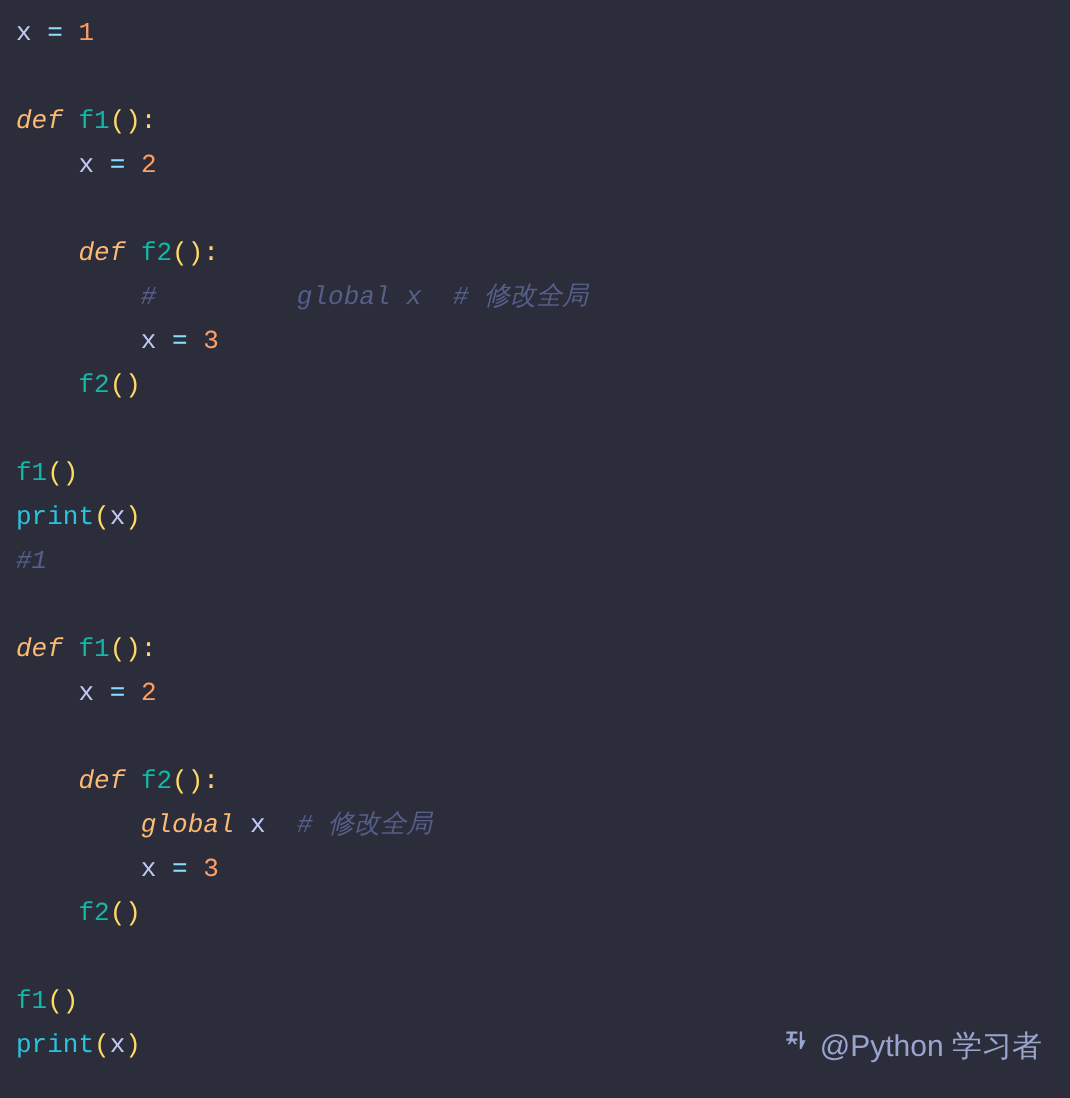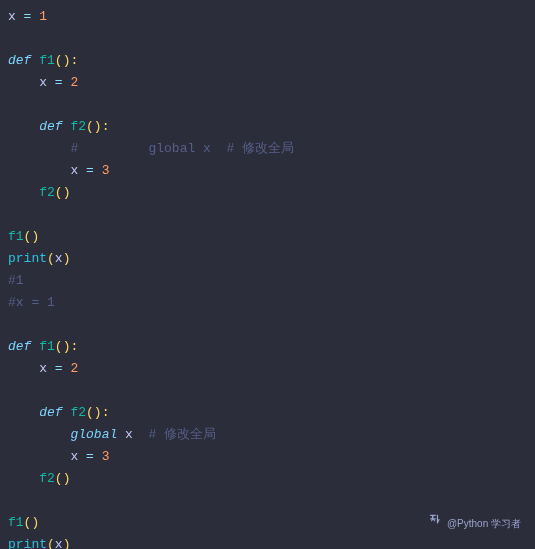--- a/index.html
+++ b/index.html
@@ -15,35 +15,35 @@
       color: #c0caf5;
       width: 535px;
       height: 549px;
       padding: 6px 8px;
       position: relative;
       overflow: hidden;
     }
     .code-line {
       white-space: pre;
     }
-    .def-kw { color: #7dd3fc; font-style: italic; }
+    .def-kw { color: #fdba74; font-style: italic; }
     .fn-name { color: #14b8a6; }
     .var { color: #c0caf5; }
     .op { color: #89ddff; }
     .num { color: #ff9e64; }
     .paren { color: #ffd866; }
-    .comment { color: #565f89; }
+    .comment { color: #565f89; font-style: italic; }
     .builtin { color: #2ac3de; font-family: Liberation Mono, monospace; }
-    .global-kw { color: #7dd3fc; font-style: italic; }
+    .global-kw { color: #fdba74; font-style: italic; }
     .watermark {
       position: absolute;
       bottom: 14px;
       right: 14px;
       color: #9aa5ce;
-      font-size: 10px;
+      font-size: 15px;
       font-family: sans-serif;
       font-style: normal;
     }
     .zhihu-icon {
       display: inline-block;
       vertical-align: middle;
       margin-right: 4px;
     }
   </style>
 </head>
@@ -56,21 +56,20 @@
 <div class="code-line">    <span class="var">x</span><span class="op"> = </span><span class="num">2</span></div>
 <div class="code-line"> </div>
 <div class="code-line">    <span class="def-kw">def </span><span class="fn-name">f2</span><span class="paren">():</span></div>
 <div class="code-line">        <span class="comment">#         global x  # 修改全局</span></div>
 <div class="code-line">        <span class="var">x</span><span class="op"> = </span><span class="num">3</span></div>
 <div class="code-line">    <span class="fn-name">f2</span><span class="paren">()</span></div>
 <div class="code-line"> </div>
 <div class="code-line"><span class="fn-name">f1</span><span class="paren">()</span></div>
 <div class="code-line"><span class="builtin">print</span><span class="paren">(</span><span class="var">x</span><span class="paren">)</span></div>
 <div class="code-line"><span class="comment">#1</span></div>
-<div class="code-line"><span class="comment">#x = 1</span></div>
 <div class="code-line"> </div>
 <div class="code-line"><span class="def-kw">def </span><span class="fn-name">f1</span><span class="paren">():</span></div>
 <div class="code-line">    <span class="var">x</span><span class="op"> = </span><span class="num">2</span></div>
 <div class="code-line"> </div>
 <div class="code-line">    <span class="def-kw">def </span><span class="fn-name">f2</span><span class="paren">():</span></div>
 <div class="code-line">        <span class="global-kw">global </span><span class="var">x</span><span class="comment">  # 修改全局</span></div>
 <div class="code-line">        <span class="var">x</span><span class="op"> = </span><span class="num">3</span></div>
 <div class="code-line">    <span class="fn-name">f2</span><span class="paren">()</span></div>
 <div class="code-line"> </div>
 <div class="code-line"><span class="fn-name">f1</span><span class="paren">()</span></div>

